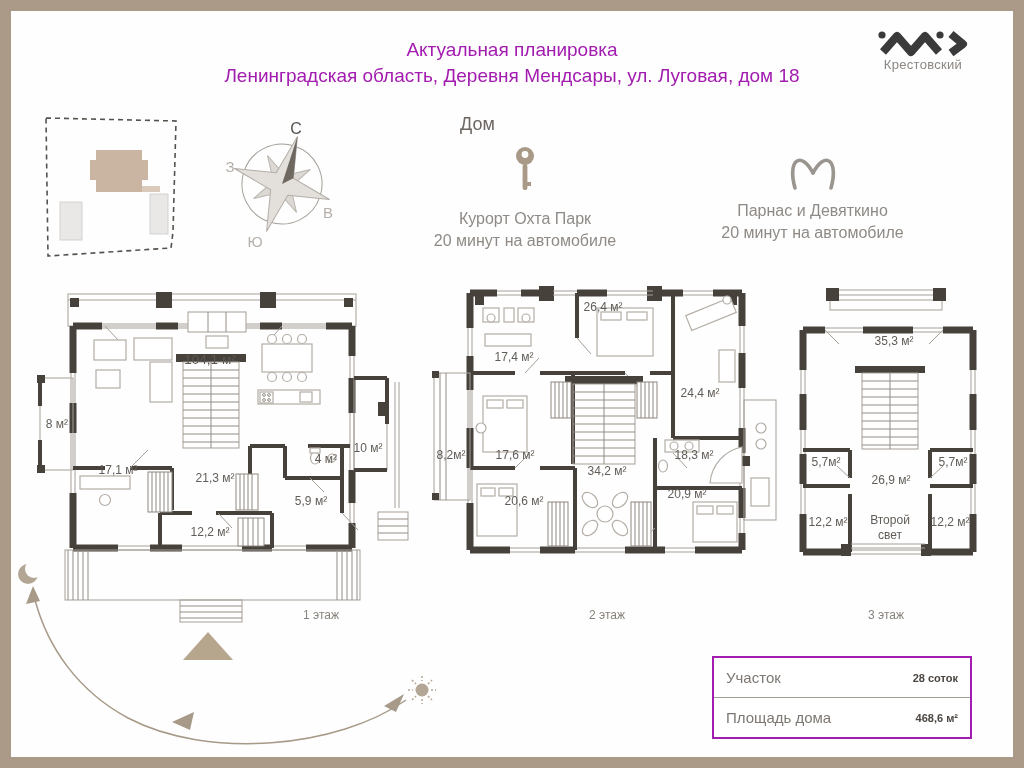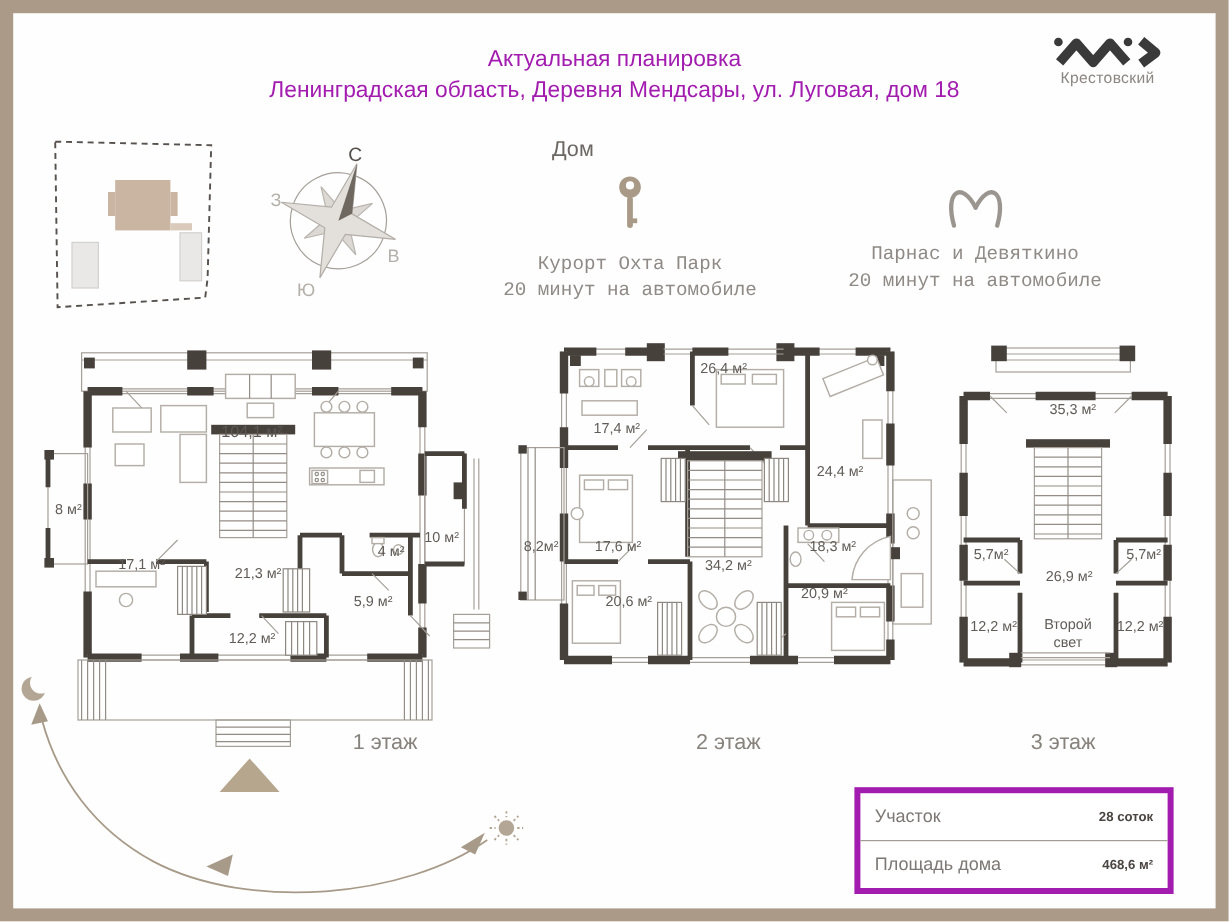--- a/index.html
+++ b/index.html
@@ -8,28 +8,28 @@
   #frame{position:absolute;inset:0;border:11px solid #ab9a88;box-sizing:border-box;
          pointer-events:none;z-index:60;}
   .abs{position:absolute;}
   
   #title{left:0;right:0;top:37px;text-align:center;color:#a21caf;font-size:19px;line-height:26px;}
   #logo{left:868px;top:20px;width:110px;text-align:center;}
   #logo .mark{display:block;margin:0 auto;}
   #logo .name{font-size:13px;color:#8b8681;letter-spacing:.3px;margin-top:1px;}
   
   #house-label{left:460px;top:114px;width:104px;text-align:left;font-size:18px;color:#6c6762;}
-  .poi{text-align:center;color:#8f8a85;font-size:16px;line-height:22px;font-family:Liberation Mono, monospace;}
+  .poi{text-align:center;color:#8f8a85;font-size:16px;line-height:22px;}
   .poi .t{margin-top:8px;}
   
   .cl{font-family:"Liberation Sans",sans-serif;}
   
-  .caption{font-size:18px;color:#87827c;text-align:center;width:110px;}
-  
-  #summary{left:712px;top:656px;width:256px;border:5px solid #a21caf;background:#fff;}
+  .caption{font-size:12px;color:#87827c;text-align:center;width:110px;}
+  
+  #summary{left:712px;top:656px;width:256px;border:2px solid #a21caf;background:#fff;}
   #summary .row{display:flex;align-items:center;height:39px;padding:0 12px;}
   #summary .row+.row{border-top:1px solid #a19c96;}
   #summary .lbl{flex:1;font-size:15px;color:#7d7873;}
   #summary .val{font-size:11px;font-weight:bold;color:#4b4641;}
   
   #entry-triangle{left:183px;top:632px;width:0;height:0;
     border-left:25px solid transparent;border-right:25px solid transparent;
     border-bottom:28px solid #b7a68e;}
   
   svg{overflow:visible;}

